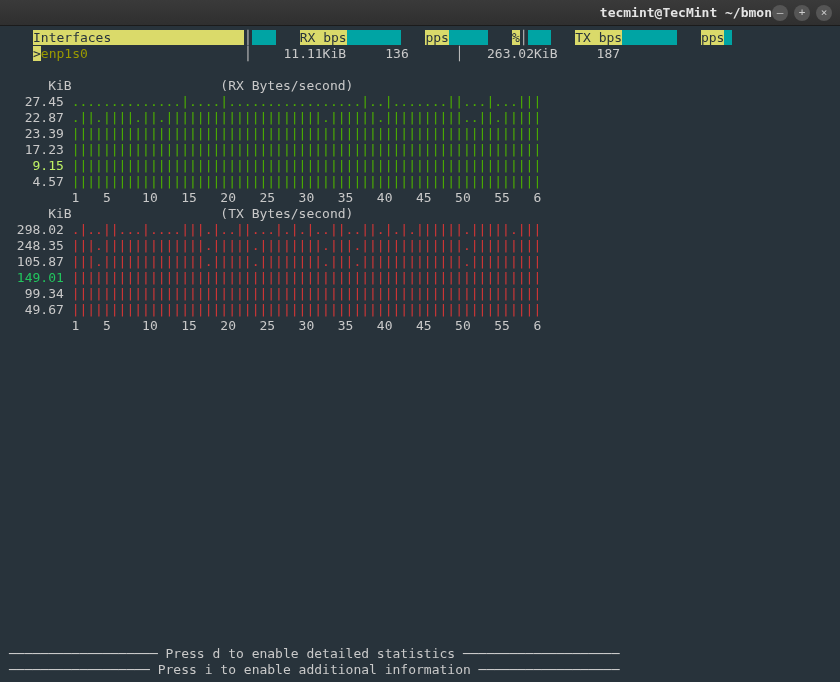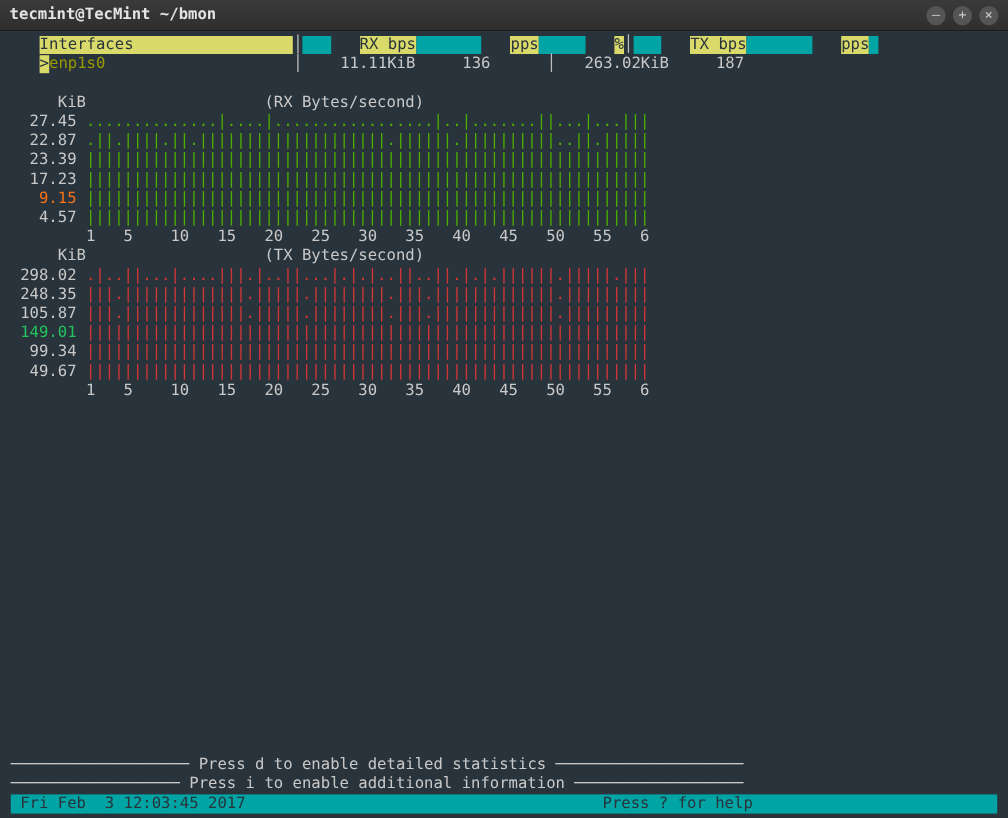--- a/index.html
+++ b/index.html
@@ -1,18 +1,18 @@
 <!DOCTYPE html>
 <html><head>
   <meta charset="utf-8">
   <style>
     * { margin:0; padding:0; box-sizing:border-box; }
     body { width:840px; height:682px; background:#3b4a53; font-family:"DejaVu Sans Mono","Liberation Mono",monospace; font-size:13px; overflow:hidden; }
     .titlebar { height:26px; background:linear-gradient(#3a3a3a,#2f2f2f); color:#e4e4e4; display:flex; align-items:center; padding:0 8px; border-bottom:1px solid #1b1b1b; }
-    .titlebar-title { flex:1; text-align:left; font-weight:bold; font-size:13px; }
+    .titlebar-title { flex:1; text-align:right; font-weight:bold; font-size:13px; }
     .win-btns { display:flex; gap:6px; }
     .wbtn { width:16px; height:16px; border-radius:50%; background:#555; color:#ccc; display:flex; align-items:center; justify-content:center; font-size:11px; line-height:1; cursor:pointer; }
     .term { position:relative; width:840px; height:656px; background:#28333b; color:#c9c9c9; padding:4px 9px 4px 9px; }
     pre { font-family:inherit; font-size:13px; line-height:16px; white-space:pre; }
     .teal { color:#00a4a4; }
     .teal-inv { background:#00a4a4; color:#28333b; }
     .yellow-inv { background:#dada6a; color:#28333b;margin-left:24px; }
     .olive { color:#9a9a00; }
     .sep { color:#c0c0c0; }
     .green { color:#4caf00; }
@@ -37,31 +37,30 @@
 <pre><span class="yellow-inv"><span>Interfaces</span>                 </span><span class="sep">│</span><span class="teal-inv">   </span><span class="yellow-inv">RX bps</span><span class="teal-inv">       </span><span class="yellow-inv">pps</span><span class="teal-inv">     </span><span class="yellow-inv">%</span><span class="sep">│</span><span class="teal-inv">   </span><span class="yellow-inv">TX bps</span><span class="teal-inv">       </span><span class="yellow-inv">pps</span><span class="teal-inv"> </span></pre>
 
 <pre><span class="yellow-inv">&gt;</span><span class="olive">enp1s0</span>                    <span class="sep">│</span>    <span>11.11KiB</span>     <span>136</span>      <span class="sep">│</span>   <span>263.02KiB</span>     <span>187</span></pre>
 
 <pre> </pre>
 <pre>     <span>KiB</span>                   <span>(RX Bytes/second)</span></pre>
 <pre id="rx-graph" class="green"><span style="color:#c9c9c9">  27.45 </span><span class="green">..............|....|.................|..|.......||...|...|||</span>
 <span style="color:#c9c9c9">  22.87 </span><span class="green">.||.||||.||.||||||||||||||||||||.||||||.||||||||||..||.|||||</span>
 <span style="color:#c9c9c9">  23.39 </span><span class="green">||||||||||||||||||||||||||||||||||||||||||||||||||||||||||||</span>
 <span style="color:#c9c9c9">  17.23 </span><span class="green">||||||||||||||||||||||||||||||||||||||||||||||||||||||||||||</span>
-<span style="color:#f97316">   9.15 </span><span class="green">||||||||||||||||||||||||||||||||||||||||||||||||||||||||||||</span>
+<span style="color:#bef264">   9.15 </span><span class="green">||||||||||||||||||||||||||||||||||||||||||||||||||||||||||||</span>
 <span style="color:#c9c9c9">   4.57 </span><span class="green">||||||||||||||||||||||||||||||||||||||||||||||||||||||||||||</span></pre>
 <pre id="rx-xaxis">        1   5    10   15   20   25   30   35   40   45   50   55   6</pre>
 
 <pre>     <span>KiB</span>                   <span>(TX Bytes/second)</span></pre>
 <pre id="tx-graph" class="red"><span style="color:#c9c9c9"> 298.02 </span><span class="red">.|..||...|....|||.|..||...|.|.|..||..||.|.|.||||||.|||||.|||</span>
 <span style="color:#c9c9c9"> 248.35 </span><span class="red">|||.|||||||||||||.|||||.||||||||.|||.|||||||||||||.|||||||||</span>
 <span style="color:#c9c9c9"> 105.87 </span><span class="red">|||.|||||||||||||.|||||.||||||||.|||.|||||||||||||.|||||||||</span>
 <span style="color:#22c55e"> 149.01 </span><span class="red">||||||||||||||||||||||||||||||||||||||||||||||||||||||||||||</span>
 <span style="color:#c9c9c9">  99.34 </span><span class="red">||||||||||||||||||||||||||||||||||||||||||||||||||||||||||||</span>
 <span style="color:#c9c9c9">  49.67 </span><span class="red">||||||||||||||||||||||||||||||||||||||||||||||||||||||||||||</span></pre>
 <pre id="tx-xaxis">        1   5    10   15   20   25   30   35   40   45   50   55   6</pre>
 
 <div style="position:absolute; left:9px; right:9px; bottom:4px;">
 <pre class="hint-wrap">─────────────────── <span>Press d to enable detailed statistics</span> ────────────────────</pre>
 <pre class="hint-wrap">────────────────── <span>Press i to enable additional information</span> ──────────────────</pre>
-<pre class="footer"> <span>Fri Feb  3 12:03:45 2017</span>                                      <span>Press ? for help</span> </pre>
 </div>
 </div>
 
 </body></html>

